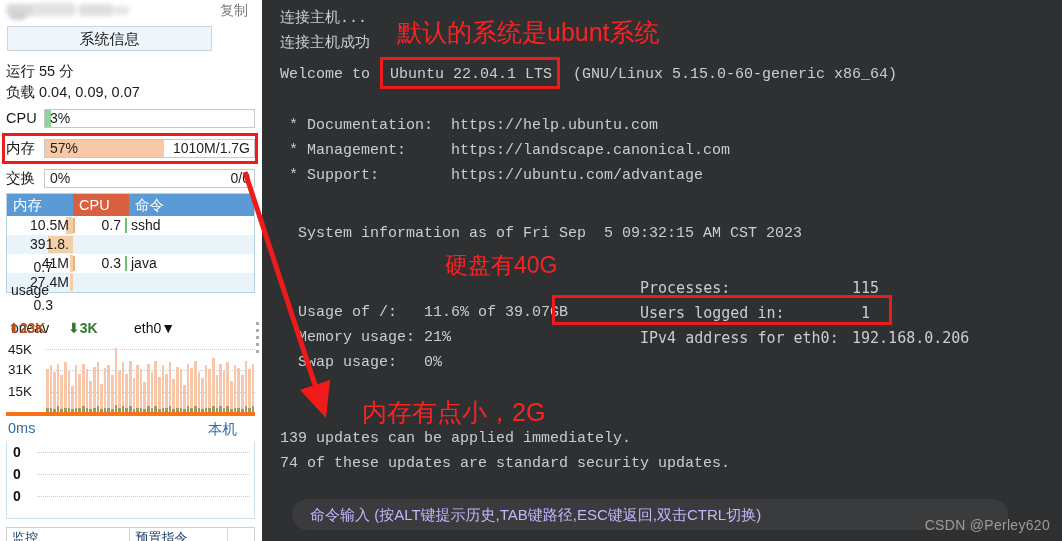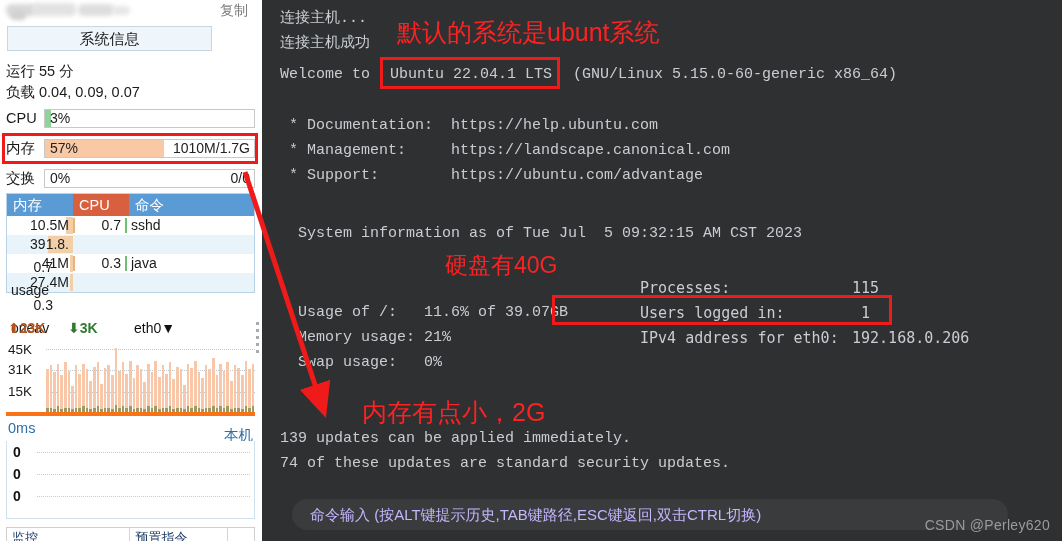--- a/index.html
+++ b/index.html
@@ -259,21 +259,21 @@
 
   
   #ping-head {
     position: absolute;
     left: 6px; top: 420px;
     width: 249px; height: 20px;
     font-size: 14.5px;
     color: #2f6ea5;
   }
   #ping-head .pl { position: absolute; left: 2px; top: 0; }
-  #ping-head .pr { position: absolute; right: 2px; top: 0; margin-top: 6px; }
+  #ping-head .pr { position: absolute; right: 18px; top: 0; }
   #ping-chart {
     position: absolute;
     left: 6px; top: 441px;
     width: 249px; height: 78px;
     border: 1px solid #cfe0ed;
     border-top: none;
     background: #fff;
     overflow: hidden;
   }
   .pyt {
@@ -781,21 +781,21 @@
 
     <div class="term-line" style="left:18px; top:66px;">Welcome to </div>
     <div class="term-line" style="left:128px; top:66px;">Ubuntu 22.04.1 LTS</div>
     <div class="term-line" style="left:302px; top:66px;"> (GNU/Linux 5.15.0-60-generic x86_64)</div>
     <div class="tbox" style="left:118px; top:57px; width:180px; height:32px;"></div>
 
     <div class="term-line" style="left:18px; top:117px;"> * Documentation:  https://help.ubuntu.com</div>
     <div class="term-line" style="left:18px; top:142px;"> * Management:     https://landscape.canonical.com</div>
     <div class="term-line" style="left:18px; top:167px;"> * Support:        https://ubuntu.com/advantage</div>
 
-    <div class="term-line" style="left:18px; top:225px;">  System information as of Tue Jul  5 09:32:15 AM CST 2023</div>
+    <div class="term-line" style="left:18px; top:225px;">  System information as of Fri Sep  5 09:32:15 AM CST 2023</div>
 
     <div class="term-line" style="left:18px; top:304px;">  Usage of /:   11.6% of 39.07GB</div>
     <div class="tbox" style="left:290px; top:295px; width:340px; height:30px;"></div>
     <div class="term-line" style="left:18px; top:329px;">  Memory usage: 21%</div>
     <div class="term-line" style="left:18px; top:354px;">  Swap usage:   0%</div>
 
     <div class="mono-col2" style="left:378px; top:279px;">Processes:</div>
     <div class="mono-col2" style="left:590px; top:279px;">115</div>
     <div class="mono-col2" style="left:378px; top:304px;text-align:center;">Users logged in:</div>
     <div class="mono-col2" style="left:599px; top:304px;">1</div>

